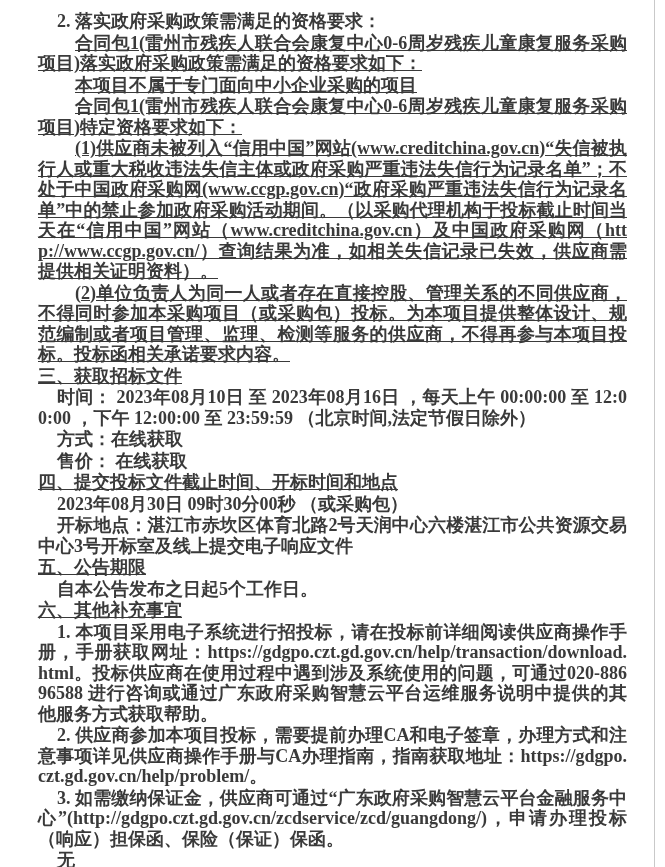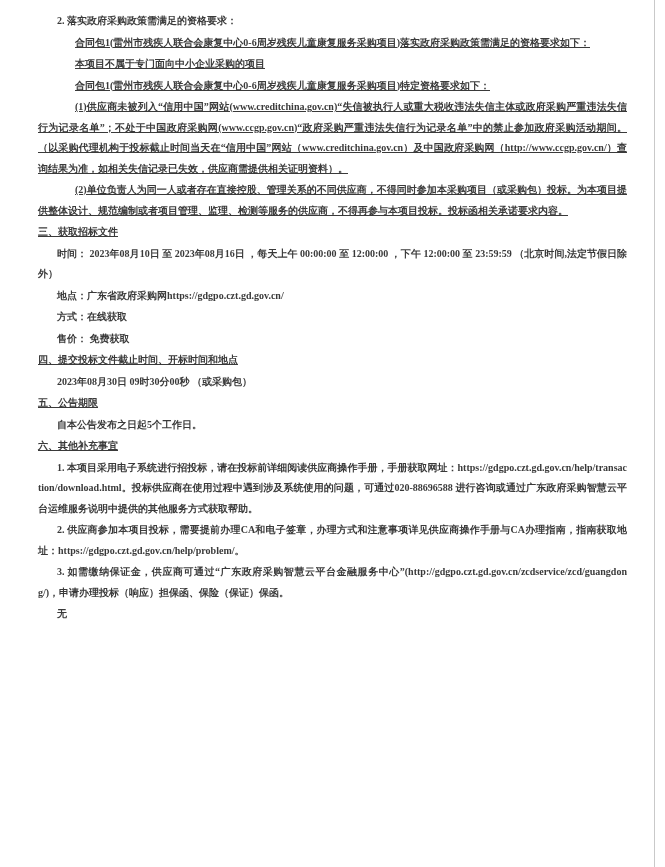--- a/index.html
+++ b/index.html
@@ -15,21 +15,21 @@
     font-family: "Liberation Serif", "DejaVu Serif", serif;
     color: #3a3a3a;
   }
   .page {
     box-sizing: border-box;
     width: 655px;
     padding: 10px 28px 0 38px;
   }
   .page p {
     margin: 1px 0;
-    font-size: 10px;
+    font-size: 18px;
     line-height: 20.5px;
     font-weight: 600;
     text-align: justify;
     word-break: break-all;
   }
   .ti1 { text-indent: 19px; }   
   .ti2 { text-indent: 37px; text-decoration: underline; }   
   .sec-heading {
     margin: 9px 0 5px 2px;
     font-size: 16px;
@@ -55,26 +55,26 @@
 
   <p class="ti1">2. 落实政府采购政策需满足的资格要求：</p>
   <p class="ti2">合同包1(雷州市残疾人联合会康复中心0-6周岁残疾儿童康复服务采购项目)落实政府采购政策需满足的资格要求如下：</p>
   <p class="ti2">本项目不属于专门面向中小企业采购的项目</p>
   <p class="ti2">合同包1(雷州市残疾人联合会康复中心0-6周岁残疾儿童康复服务采购项目)特定资格要求如下：</p>
   <p class="ti2">(1)供应商未被列入“信用中国”网站(www.creditchina.gov.cn)“失信被执行人或重大税收违法失信主体或政府采购严重违法失信行为记录名单”；不处于中国政府采购网(www.ccgp.gov.cn)“政府采购严重违法失信行为记录名单”中的禁止参加政府采购活动期间。（以采购代理机构于投标截止时间当天在“信用中国”网站（www.creditchina.gov.cn）及中国政府采购网（http://www.ccgp.gov.cn/）查询结果为准，如相关失信记录已失效，供应商需提供相关证明资料）。</p>
   <p class="ti2">(2)单位负责人为同一人或者存在直接控股、管理关系的不同供应商，不得同时参加本采购项目（或采购包）投标。为本项目提供整体设计、规范编制或者项目管理、监理、检测等服务的供应商，不得再参与本项目投标。投标函相关承诺要求内容。</p>
 
   <p class="sec-heading">三、获取招标文件</p>
   <p class="ti1">时间： 2023年08月10日 至 2023年08月16日 ，每天上午 00:00:00 至 12:00:00 ，下午 12:00:00 至 23:59:59 （北京时间,法定节假日除外）</p>
-  <p class="ti1">地点：广东省政府采购网https://gdgpo.czt.gd.gov.cn/</p>
   <p class="ti1">方式：在线获取</p>
-  <p class="ti1">售价： 免费获取</p>
+  <p class="ti1">售价： 在线获取</p>
 
   <p class="sec-heading">四、提交投标文件截止时间、开标时间和地点</p>
   <p class="ti1">2023年08月30日 09时30分00秒 （或采购包）</p>
+  <p class="ti1">开标地点：湛江市赤坎区体育北路2号天润中心六楼湛江市公共资源交易中心3号开标室及线上提交电子响应文件</p>
 
   <p class="sec-heading">五、公告期限</p>
   <p class="ti1">自本公告发布之日起5个工作日。</p>
 
   <p class="sec-heading">六、其他补充事宜</p>
   <p class="ti1">1. 本项目采用电子系统进行招投标，请在投标前详细阅读供应商操作手册，手册获取网址：https://gdgpo.czt.gd.gov.cn/help/transaction/download.html。投标供应商在使用过程中遇到涉及系统使用的问题，可通过020-88696588 进行咨询或通过广东政府采购智慧云平台运维服务说明中提供的其他服务方式获取帮助。</p>
   <p class="ti1">2. 供应商参加本项目投标，需要提前办理CA和电子签章，办理方式和注意事项详见供应商操作手册与CA办理指南，指南获取地址：https://gdgpo.czt.gd.gov.cn/help/problem/。</p>
   <p class="ti1">3. 如需缴纳保证金，供应商可通过“广东政府采购智慧云平台金融服务中心”(http://gdgpo.czt.gd.gov.cn/zcdservice/zcd/guangdong/)，申请办理投标（响应）担保函、保险（保证）保函。</p>
   <p class="ti1">无</p>
 

